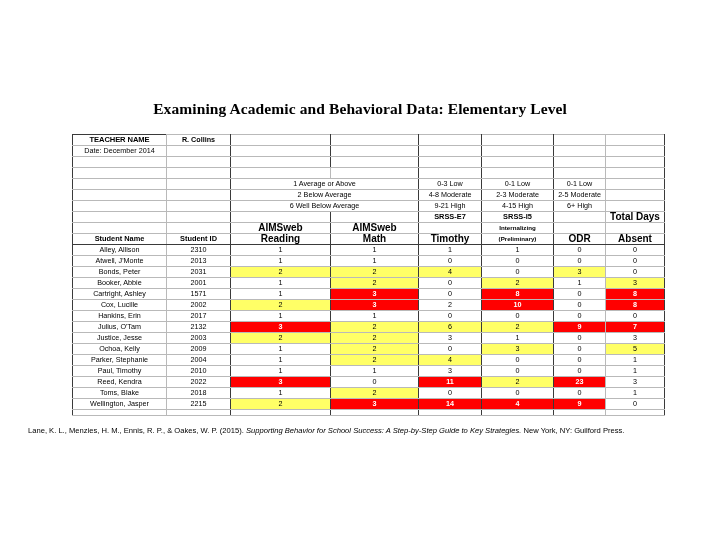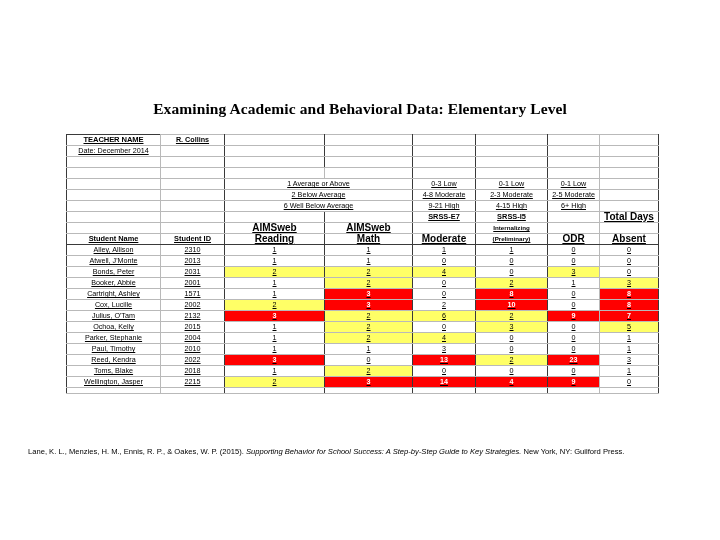--- a/index.html
+++ b/index.html
@@ -10,21 +10,21 @@
   }
   #slide{position:absolute;inset:0;}
 
   .title{
     position:absolute;left:0;top:100px;width:720px;text-align:center;
     font-family:"Liberation Serif", serif;
     font-size:15.5px;font-weight:bold;color:#000;letter-spacing:0.1px;
   }
 
   .tablewrap{
-    position:absolute;left:66px;top:134px;width:592px;text-decoration:underline;
+    position:absolute;left:72px;top:134px;width:592px;
   }
   table.grid{
     border-collapse:collapse;width:592px;
     table-layout:fixed;
     font-size:7.2px;color:#000;
     font-family:"Liberation Sans", sans-serif;
   }
   table.grid td{
     border:0.6px solid #b9b9b9;
     padding:0;height:10px;line-height:10px;
@@ -55,21 +55,21 @@
 
   .rowtall td{height:11px;line-height:11px;}
   .rowblank td{height:10px;}
   .hdrrow td{height:11px;line-height:11px;vertical-align:bottom;padding-bottom:1px;}
 
   .yellow{background:#ffff66;}
   .red{background:#ff0000;color:#ffffff;font-weight:bold;}
   .white{background:#ffffff;}
 
   .citation{
-    position:absolute;left:28px;top:446px;width:668px;
+    position:absolute;left:28px;top:425px;width:668px;
     font-size:7.6px;line-height:12px;color:#000;
     font-family:"Liberation Sans", sans-serif;
   }
   .citation i{font-style:italic;}
 </style>
 </head>
 <body>
 
 <div id="slide">
 
@@ -183,21 +183,21 @@
           <td class="hardR small b">Internalizing</td>
           <td></td>
           <td class="hardR hardL"></td>
         </tr>
 
         <tr class="hdrrow">
           <td class="lft hdr hardL hardB">Student Name</td>
           <td class="lft hdr hardR hardB">Student ID</td>
           <td class="hardR hdr2 hardB">Reading</td>
           <td class="hardR hdr2 hardB">Math</td>
-          <td class="hardR hdr2 hardB">Moderate</td>
+          <td class="hardR hdr2 hardB">Timothy</td>
           <td class="hardR small b hardB">(Preliminary)</td>
           <td class="hdr2 hardB">ODR</td>
           <td class="hardR hardL hdr2 hardB">Absent</td>
         </tr>
 
       </tbody>
       <tbody id="data-rows">
           <tr>
             <td class="lft hardL">Alley, Allison</td>
             <td class="lft hardR">2310</td>
@@ -252,32 +252,52 @@
             <td class="lft hardL">Cox, Lucille</td>
             <td class="lft hardR">2002</td>
             <td class="yellow hardR">2</td>
             <td class="red hardR">3</td>
             <td class="white hardR">2</td>
             <td class="red hardR">10</td>
             <td class="white">0</td>
             <td class="red hardR hardL">8</td>
           </tr>
           <tr>
+            <td class="lft hardL">Hankins, Erin</td>
+            <td class="lft hardR">2017</td>
+            <td class="white hardR">1</td>
+            <td class="white hardR">1</td>
+            <td class="white hardR">0</td>
+            <td class="white hardR">0</td>
+            <td class="white">0</td>
+            <td class="white hardR hardL">0</td>
+          </tr>
+          <tr>
             <td class="lft hardL">Julius, O'Tam</td>
             <td class="lft hardR">2132</td>
             <td class="red hardR">3</td>
             <td class="yellow hardR">2</td>
             <td class="yellow hardR">6</td>
             <td class="yellow hardR">2</td>
             <td class="red">9</td>
             <td class="red hardR hardL">7</td>
           </tr>
           <tr>
+            <td class="lft hardL">Justice, Jesse</td>
+            <td class="lft hardR">2003</td>
+            <td class="yellow hardR">2</td>
+            <td class="yellow hardR">2</td>
+            <td class="white hardR">3</td>
+            <td class="white hardR">1</td>
+            <td class="white">0</td>
+            <td class="white hardR hardL">3</td>
+          </tr>
+          <tr>
             <td class="lft hardL">Ochoa, Kelly</td>
-            <td class="lft hardR">2015</td>
+            <td class="lft hardR">2009</td>
             <td class="white hardR">1</td>
             <td class="yellow hardR">2</td>
             <td class="white hardR">0</td>
             <td class="yellow hardR">3</td>
             <td class="white">0</td>
             <td class="yellow hardR hardL">5</td>
           </tr>
           <tr>
             <td class="lft hardL">Parker, Stephanie</td>
             <td class="lft hardR">2004</td>
@@ -296,21 +316,21 @@
             <td class="white hardR">3</td>
             <td class="white hardR">0</td>
             <td class="white">0</td>
             <td class="white hardR hardL">1</td>
           </tr>
           <tr>
             <td class="lft hardL">Reed, Kendra</td>
             <td class="lft hardR">2022</td>
             <td class="red hardR">3</td>
             <td class="white hardR">0</td>
-            <td class="red hardR">13</td>
+            <td class="red hardR">11</td>
             <td class="yellow hardR">2</td>
             <td class="red">23</td>
             <td class="white hardR hardL">3</td>
           </tr>
           <tr>
             <td class="lft hardL">Toms, Blake</td>
             <td class="lft hardR">2018</td>
             <td class="white hardR">1</td>
             <td class="yellow hardR">2</td>
             <td class="white hardR">0</td>

